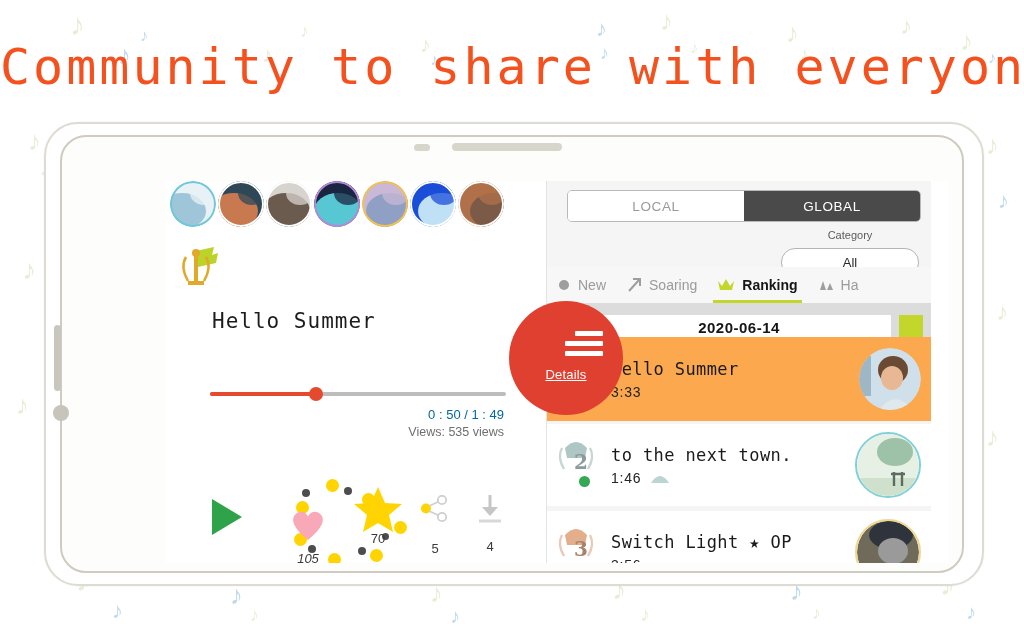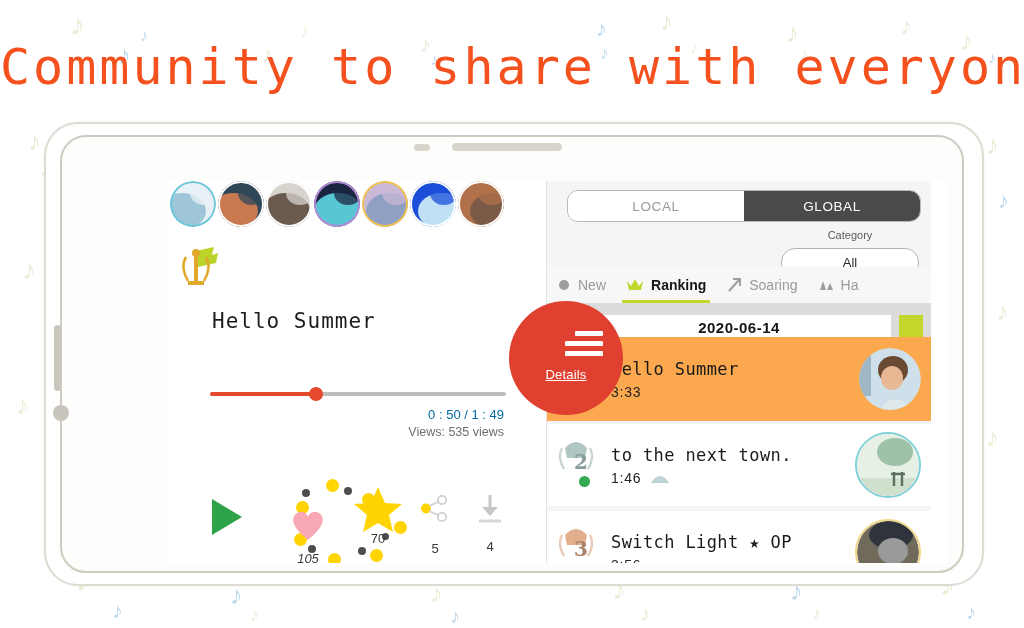--- a/index.html
+++ b/index.html
@@ -88,21 +88,21 @@
     position:absolute;left:50%;transform:translateX(-50%);top:66px;
     color:#fff;font-size:13px;letter-spacing:.2px;white-space:nowrap;text-decoration:underline;
   }
   .dt-lines{position:absolute;left:56px;top:30px;width:38px;height:28px;}
   .dt-lines i{position:absolute;height:5px;background:#fff;border-radius:1px;display:block;}
 
   
   .right-pane{position:relative;width:384px;height:100%;background:#f5f5f5;flex:0 0 384px;border-left:1px solid #e3e3e3;}
   .seg{
     position:absolute;left:20px;top:9px;width:352px;height:30px;
-    border:1px solid #b9b9b9;border-radius:11px;overflow:hidden;display:flex;background:#fff;
+    border:1px solid #b9b9b9;border-radius:5px;overflow:hidden;display:flex;background:#fff;
   }
   .seg div{flex:1;display:flex;align-items:center;justify-content:center;font-size:13.5px;letter-spacing:.6px;}
   .seg .off{color:#9a9a9a;background:#fff;}
   .seg .on{color:#ffffff;background:#4a4a4a;}
 
   .cat-row{position:absolute;right:12px;top:48px;display:flex;align-items:center;gap:7px;flex-direction:column;}
   .cat-lbl{font-size:11px;color:#5b5b5b;}
   .cat-sel{
     width:136px;height:27px;border:1px solid #b4b4b4;border-radius:14px;background:#fff;
     display:flex;align-items:center;justify-content:center;font-size:13px;color:#2b2b2b;
@@ -392,31 +392,31 @@
             <div class="cat-sel">All</div>
           </div>
 
           <div class="tabs">
             <div class="tab">
               <svg width="14" height="14" viewBox="0 0 14 14">
                   <circle cx="7" cy="7" r="5" fill="#9e9e9e"></circle>
                 </svg>
               <span class="tl">New</span>
             </div>
+            <div class="tab">
+              <svg width="16" height="16" viewBox="0 0 16 16">
+                <path d="M3 14 L13 3 M7 2 L14 2 L14 9" stroke="#9e9e9e" stroke-width="2" fill="none"></path>
+              </svg>
+              <span class="tl">Soaring</span>
+            </div>
             <div class="tab active">
               <svg width="18" height="14" viewBox="0 0 18 14">
                 <path d="M1 3 L5 8 L9 1 L13 8 L17 3 L15 12 L3 12 Z" fill="#c2d62b"></path>
               </svg>
               <span class="tl">Ranking</span>
-            </div>
-            <div class="tab">
-              <svg width="16" height="16" viewBox="0 0 16 16">
-                <path d="M3 14 L13 3 M7 2 L14 2 L14 9" stroke="#9e9e9e" stroke-width="2" fill="none"></path>
-              </svg>
-              <span class="tl">Soaring</span>
             </div>
             <div class="tab">
               <svg width="16" height="14" viewBox="0 0 16 14">
                 <path d="M2 12 L5 3 L8 12 Z M9 12 L12 5 L15 12 Z" fill="#9e9e9e"></path>
               </svg>
               <span class="tl">Ha</span>
             </div>
           </div>
 
           <div class="date-bar">

